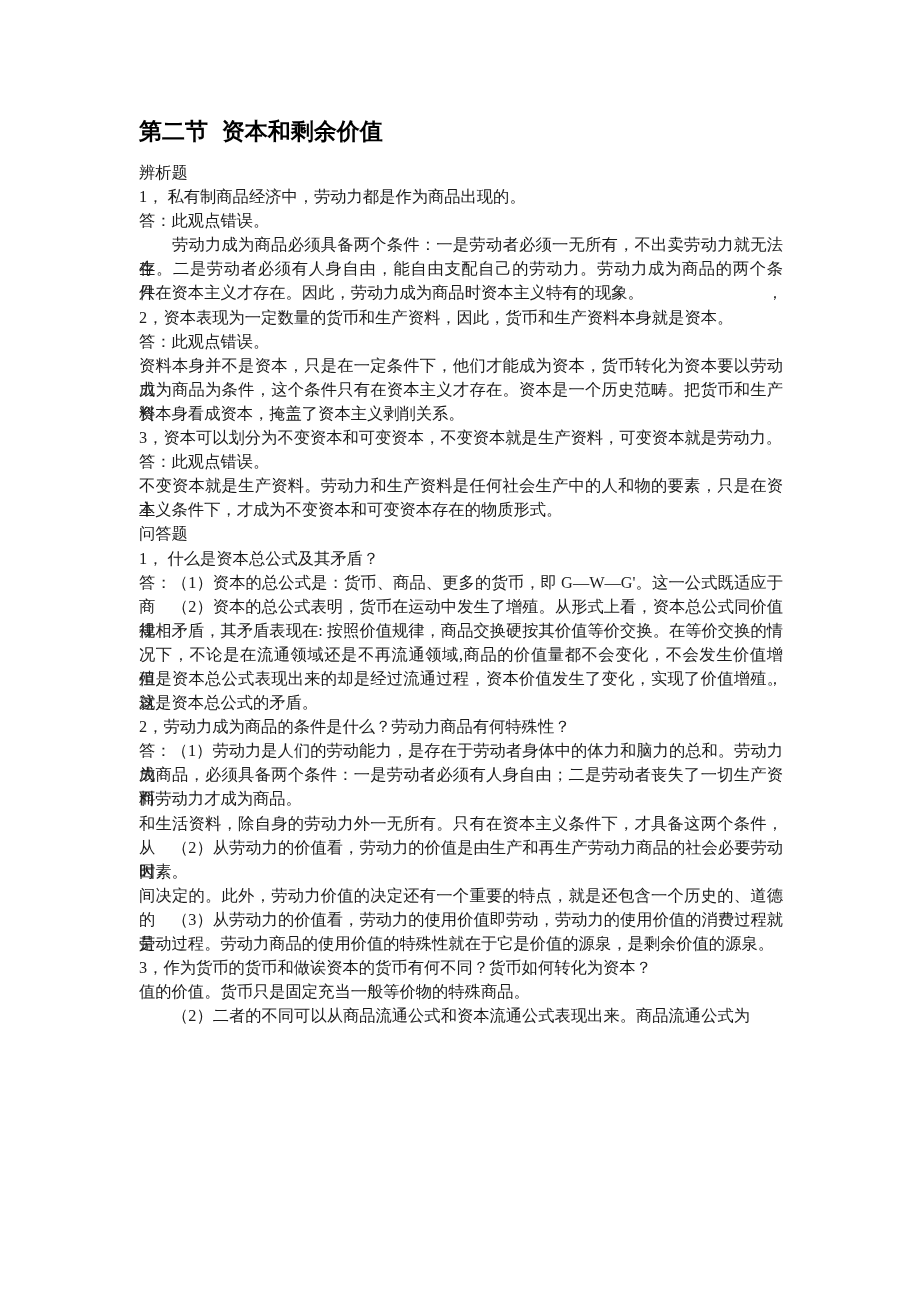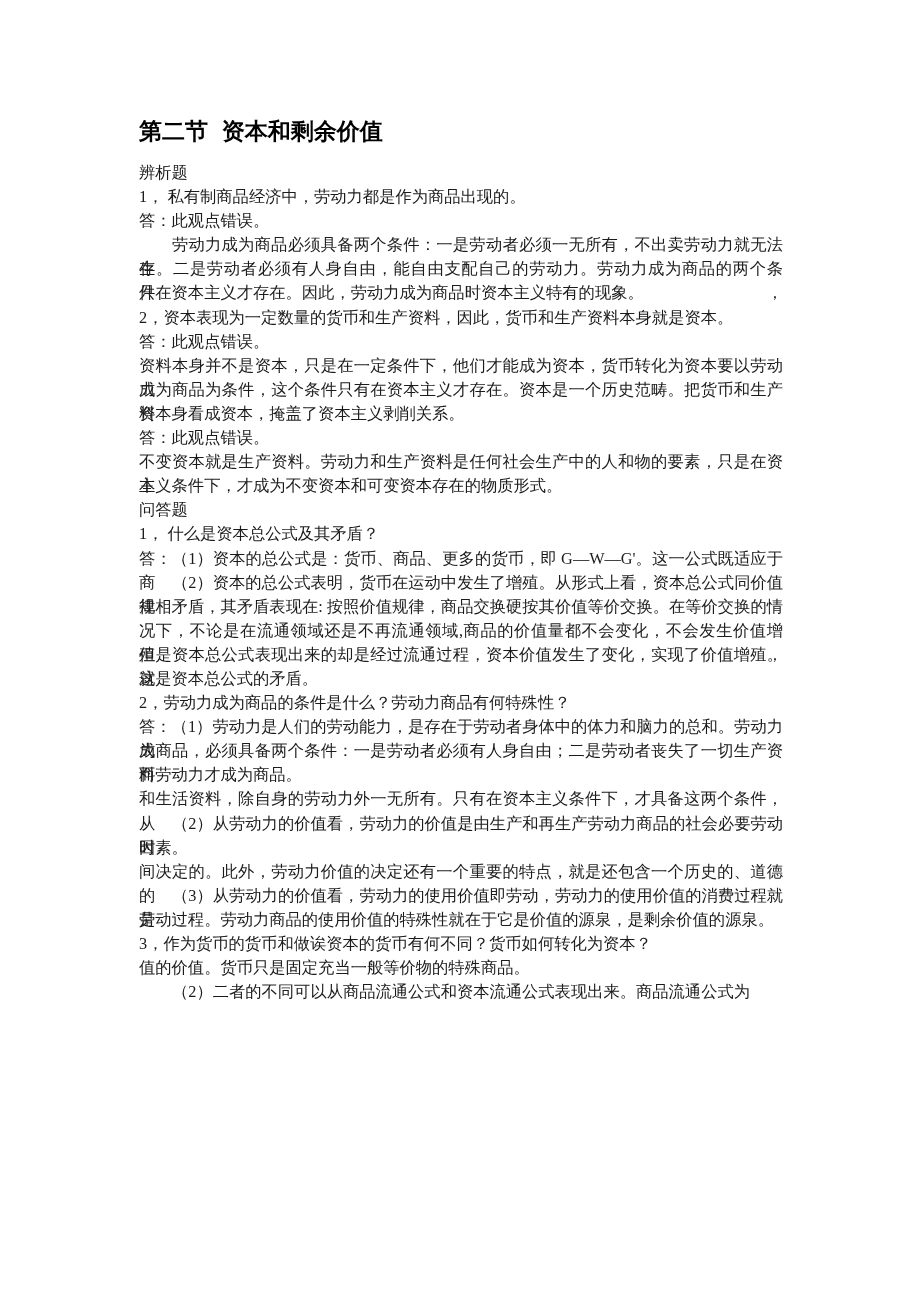--- a/index.html
+++ b/index.html
@@ -74,20 +74,23 @@
       </div>
       <div class="para">
         <div class="line">答：此观点错误。</div>
       </div>
       <div class="para">
         <div class="line fill">资料本身并不是资本，只是在一定条件下，他们才能成为资本，货币转化为资本要以劳动力</div>
         <div class="line fill">成为商品为条件，这个条件只有在资本主义才存在。资本是一个历史范畴。把货币和生产资</div>
         <div class="line">料本身看成资本，掩盖了资本主义剥削关系。</div>
       </div>
       <div class="para">
+        <div class="line">3，资本可以划分为不变资本和可变资本，不变资本就是生产资料，可变资本就是劳动力。</div>
+      </div>
+      <div class="para">
         <div class="line">答：此观点错误。</div>
       </div>
       <div class="para">
         <div class="line fill">不变资本就是生产资料。劳动力和生产资料是任何社会生产中的人和物的要素，只是在资本</div>
         <div class="line">主义条件下，才成为不变资本和可变资本存在的物质形式。</div>
       </div>
       <div class="para">
         <div class="line">问答题</div>
       </div>
       <div class="para">

